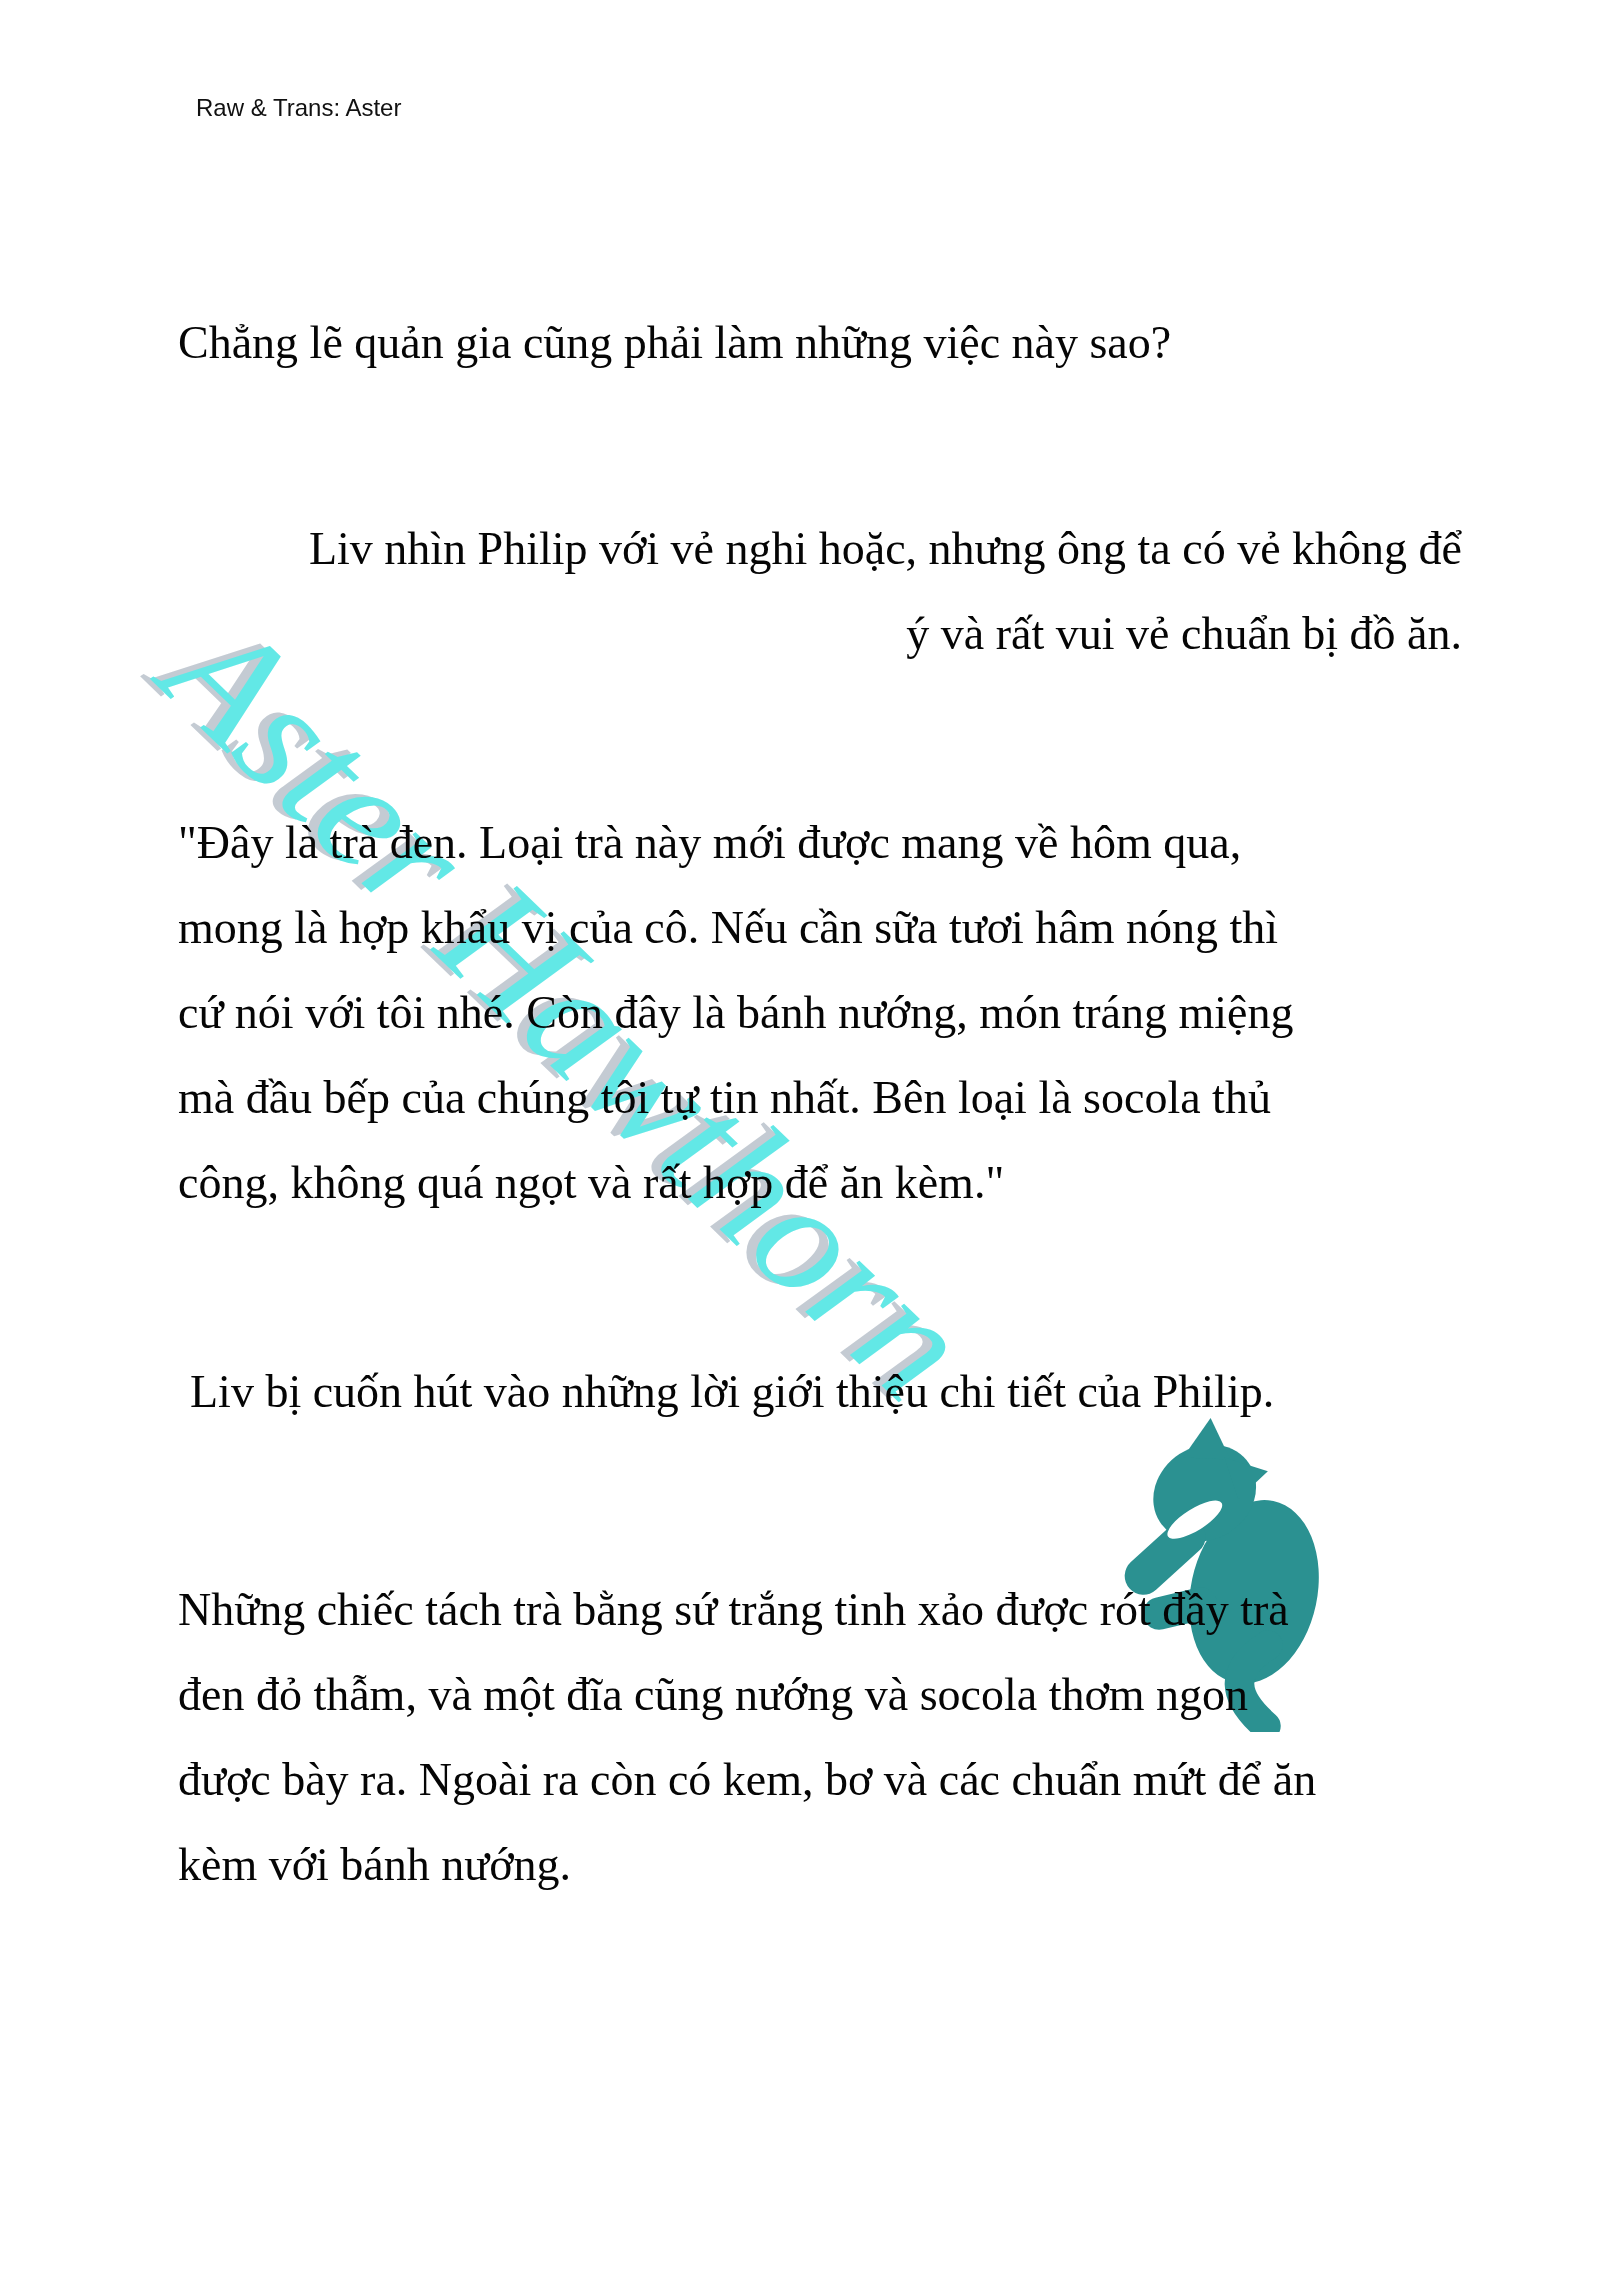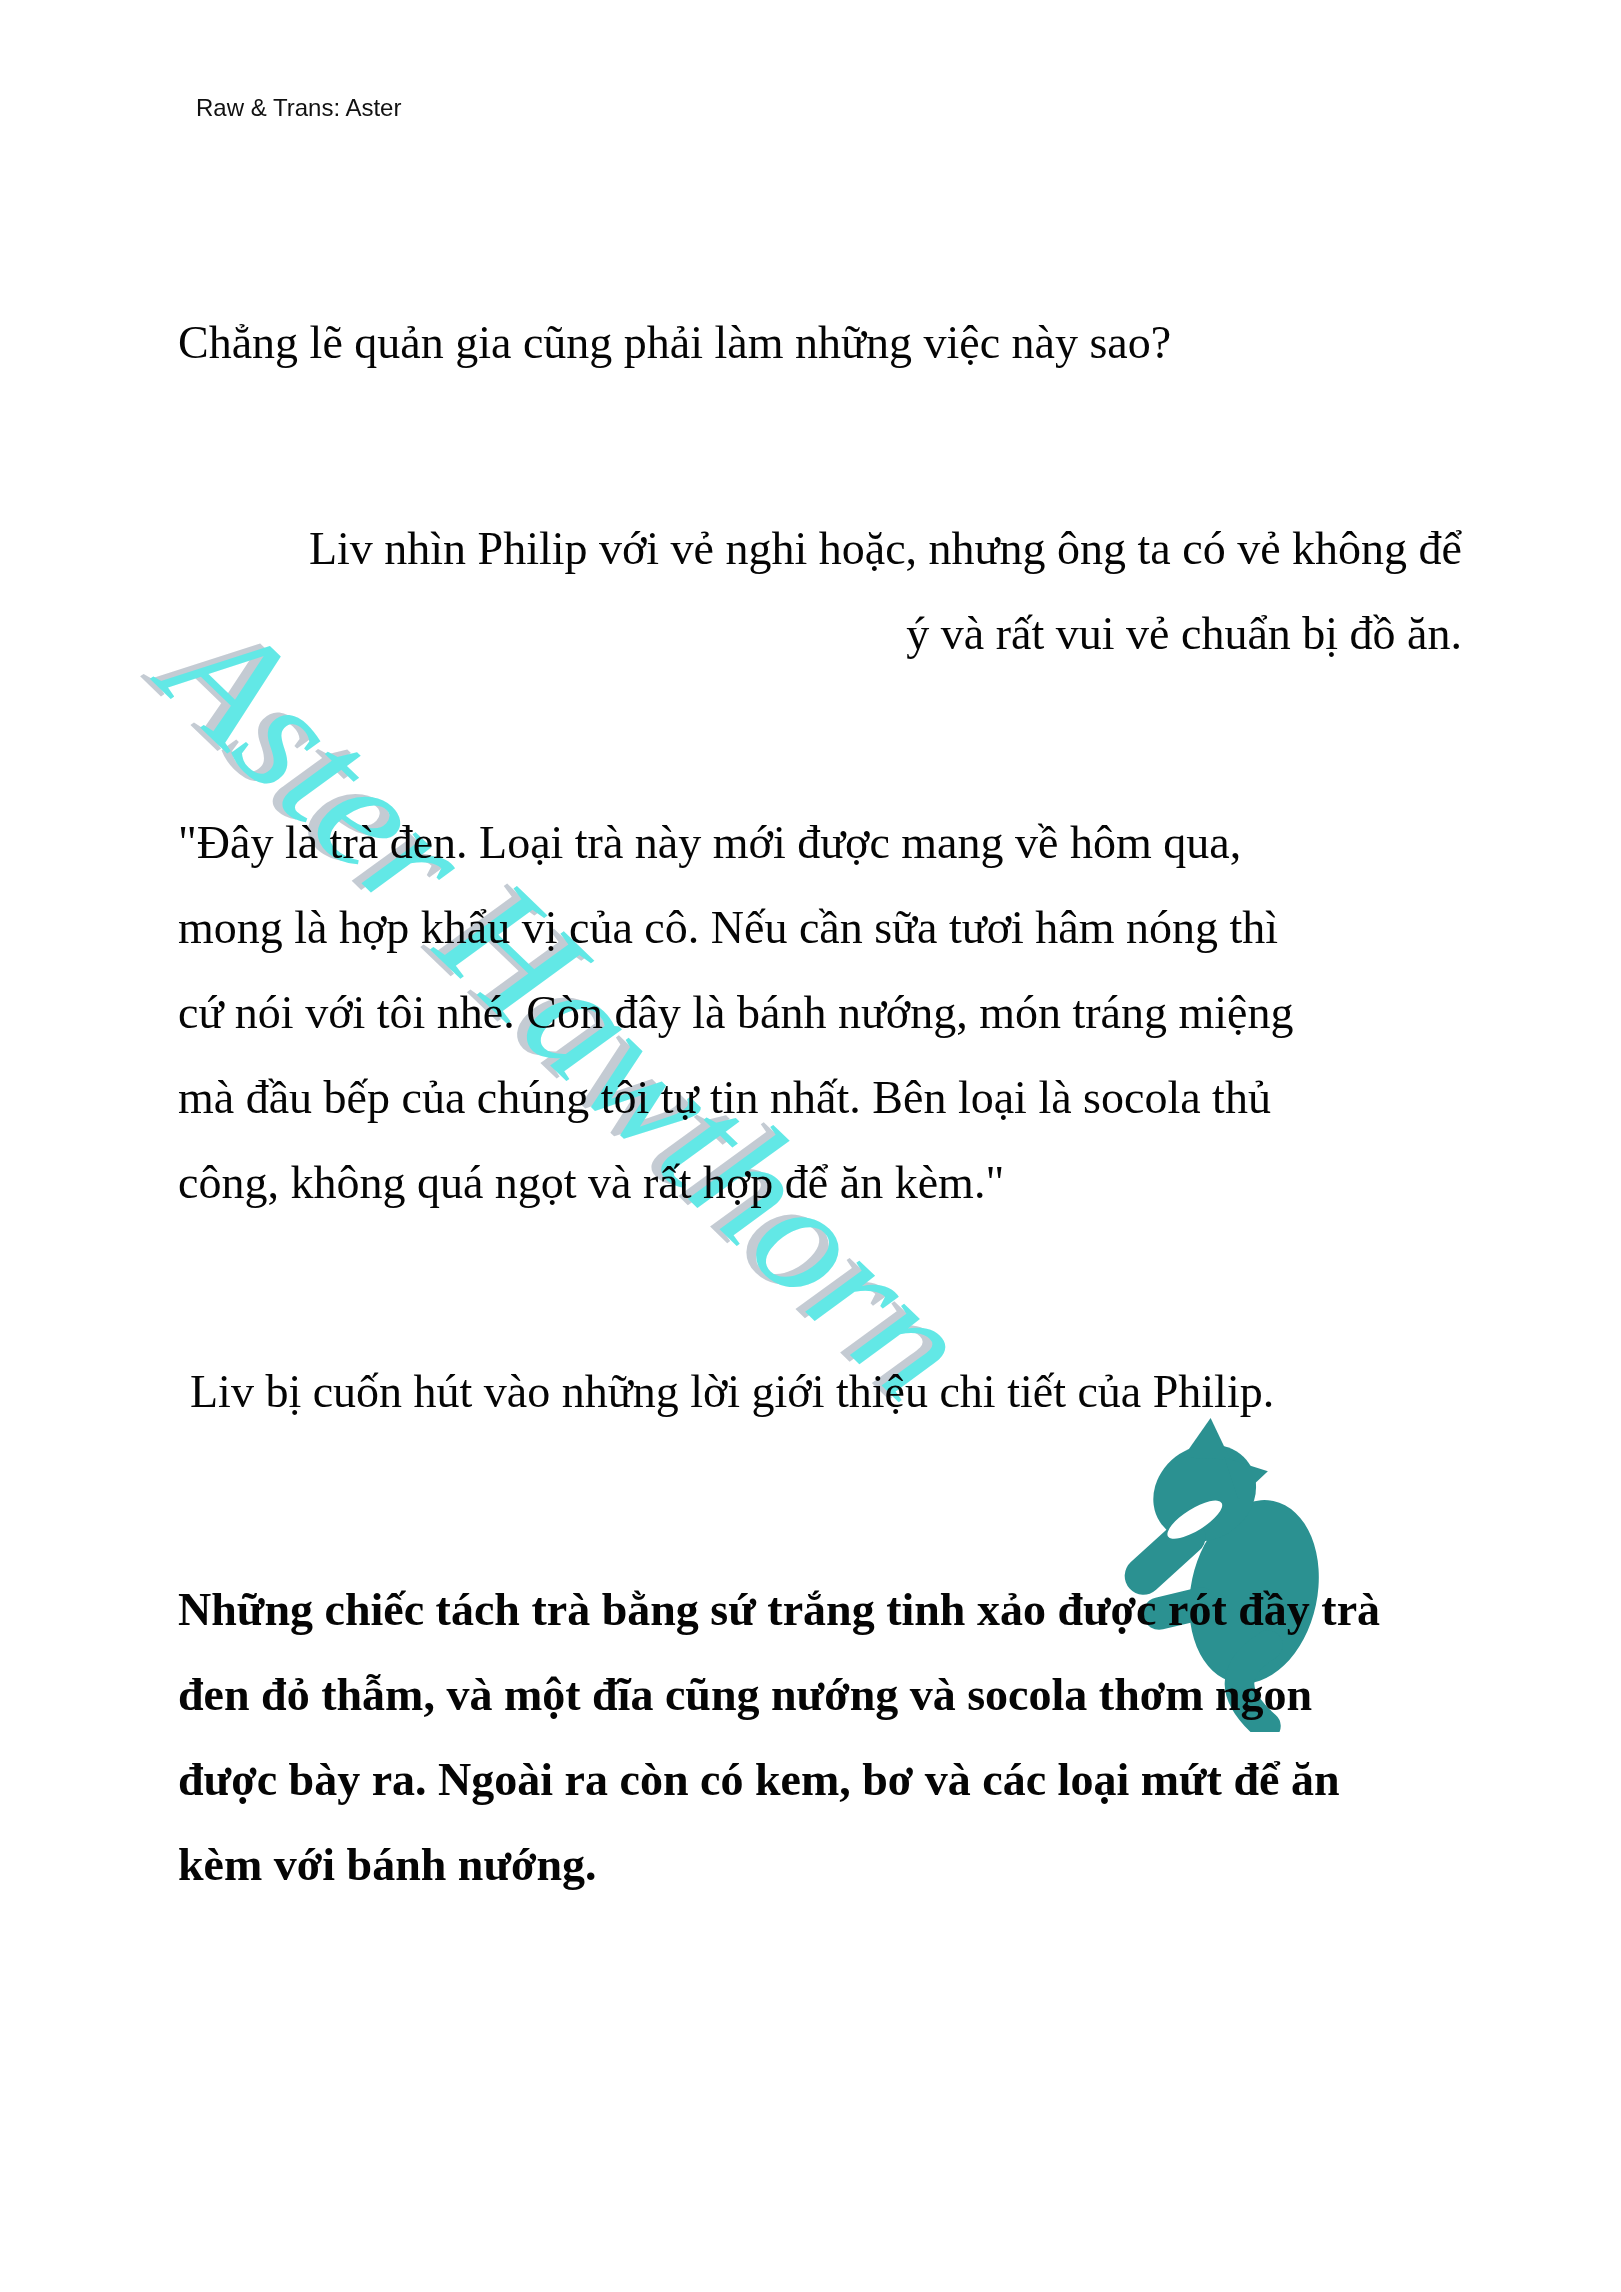--- a/index.html
+++ b/index.html
@@ -64,21 +64,21 @@
     line-height: 85px;
     color: #050505;
   }
   .para .line {
     white-space: nowrap;
   }
   .p1 { top: 300px; }
   .p2 { top: 506px; text-align: right; }
   .p3 { top: 800px; }
   .p4 { top: 1349px; margin-left: 12px; }
-  .p5 { top: 1567px; font-weight: bold; }
+  .p5 { top: 1567px; }
 </style>
 </head>
 <body>
 
 <div class="page">
 
   <div class="watermark">Aster Hawthorn</div>
 
   <svg class="cat-logo" viewBox="0 0 205 320" aria-hidden="true">
     <g fill="#2b9191" stroke="none">
@@ -121,19 +121,19 @@
       <div class="line">công, không quá ngọt và rất hợp để ăn kèm."</div>
     </div>
 
     <div class="para p4">
       <div class="line">Liv bị cuốn hút vào những lời giới thiệu chi tiết của Philip.</div>
     </div>
 
     <div class="para p5">
       <div class="line">Những chiếc tách trà bằng sứ trắng tinh xảo được rót đầy trà</div>
       <div class="line">đen đỏ thẫm, và một đĩa cũng nướng và socola thơm ngon</div>
-      <div class="line">được bày ra. Ngoài ra còn có kem, bơ và các loại mứt để ăn</div>
+      <div class="line">được bày ra. Ngoài ra còn có kem, bơ và các chuẩn mứt để ăn</div>
       <div class="line">kèm với bánh nướng.</div>
     </div>
 
   </div>
 </div>
 
 
 </body></html>

